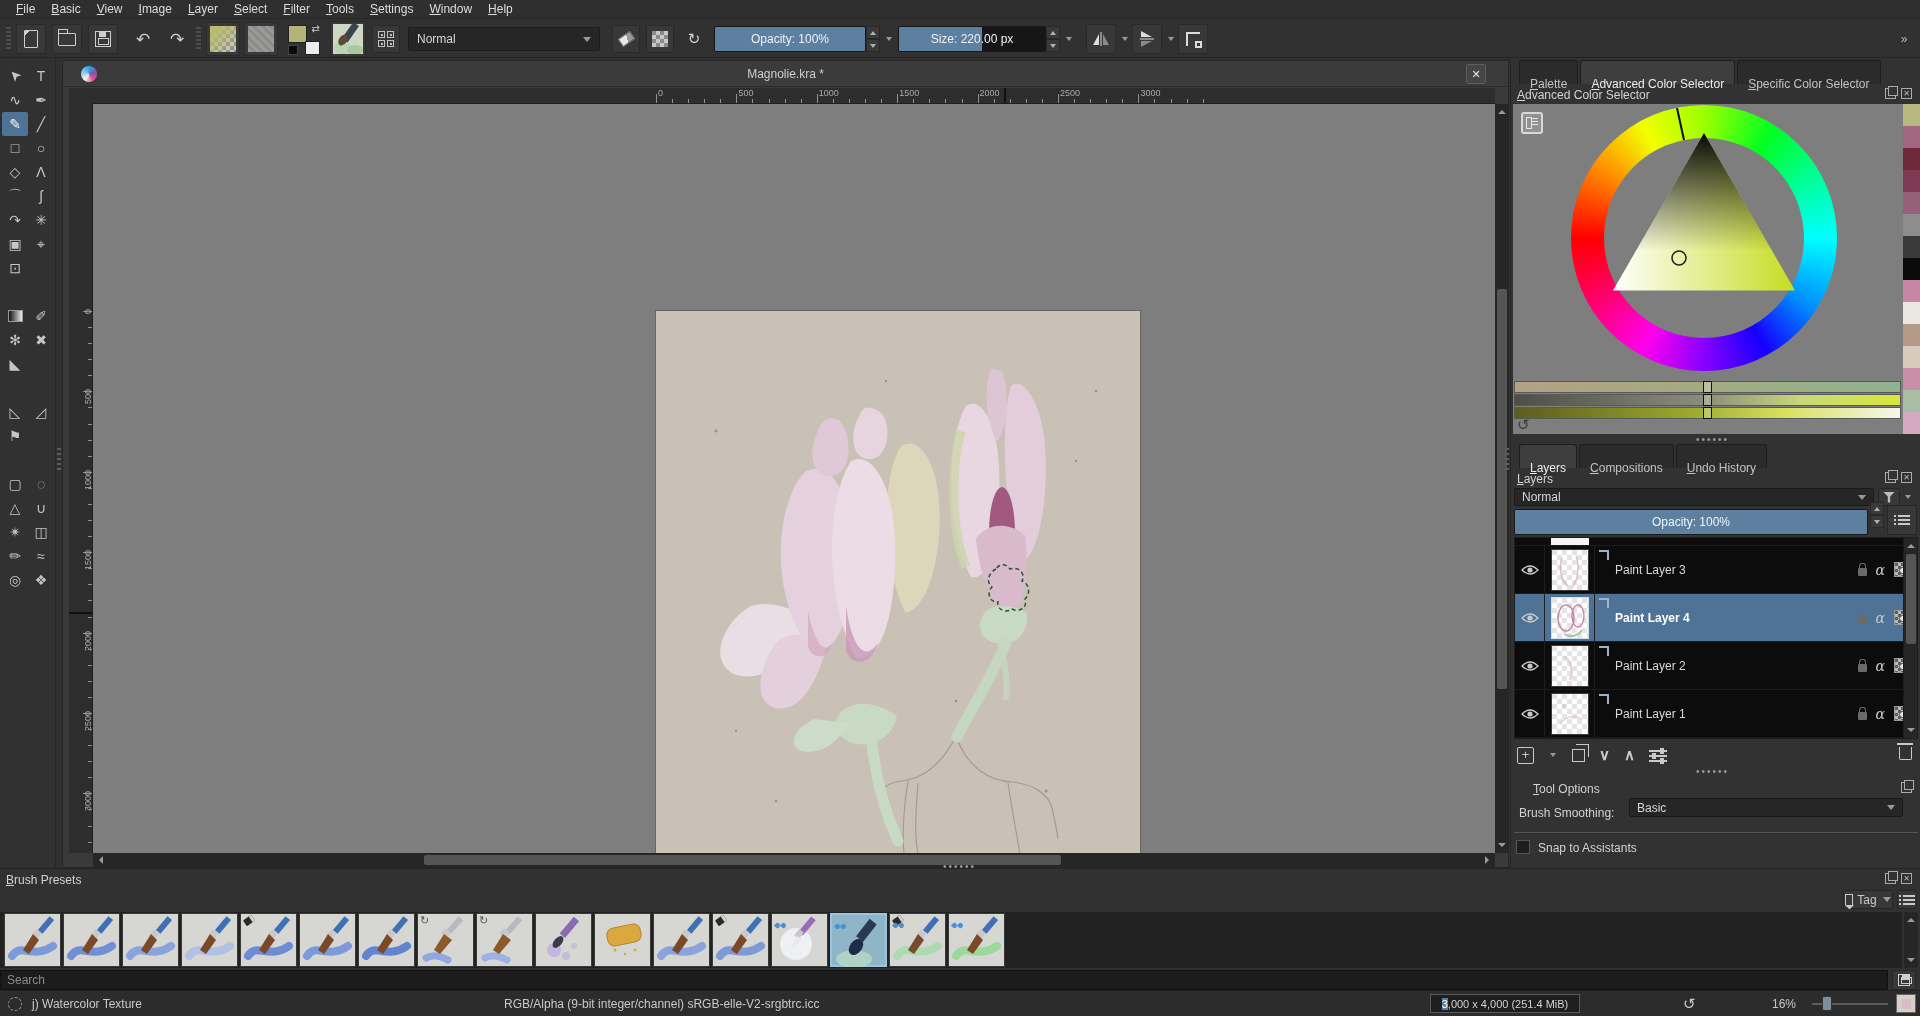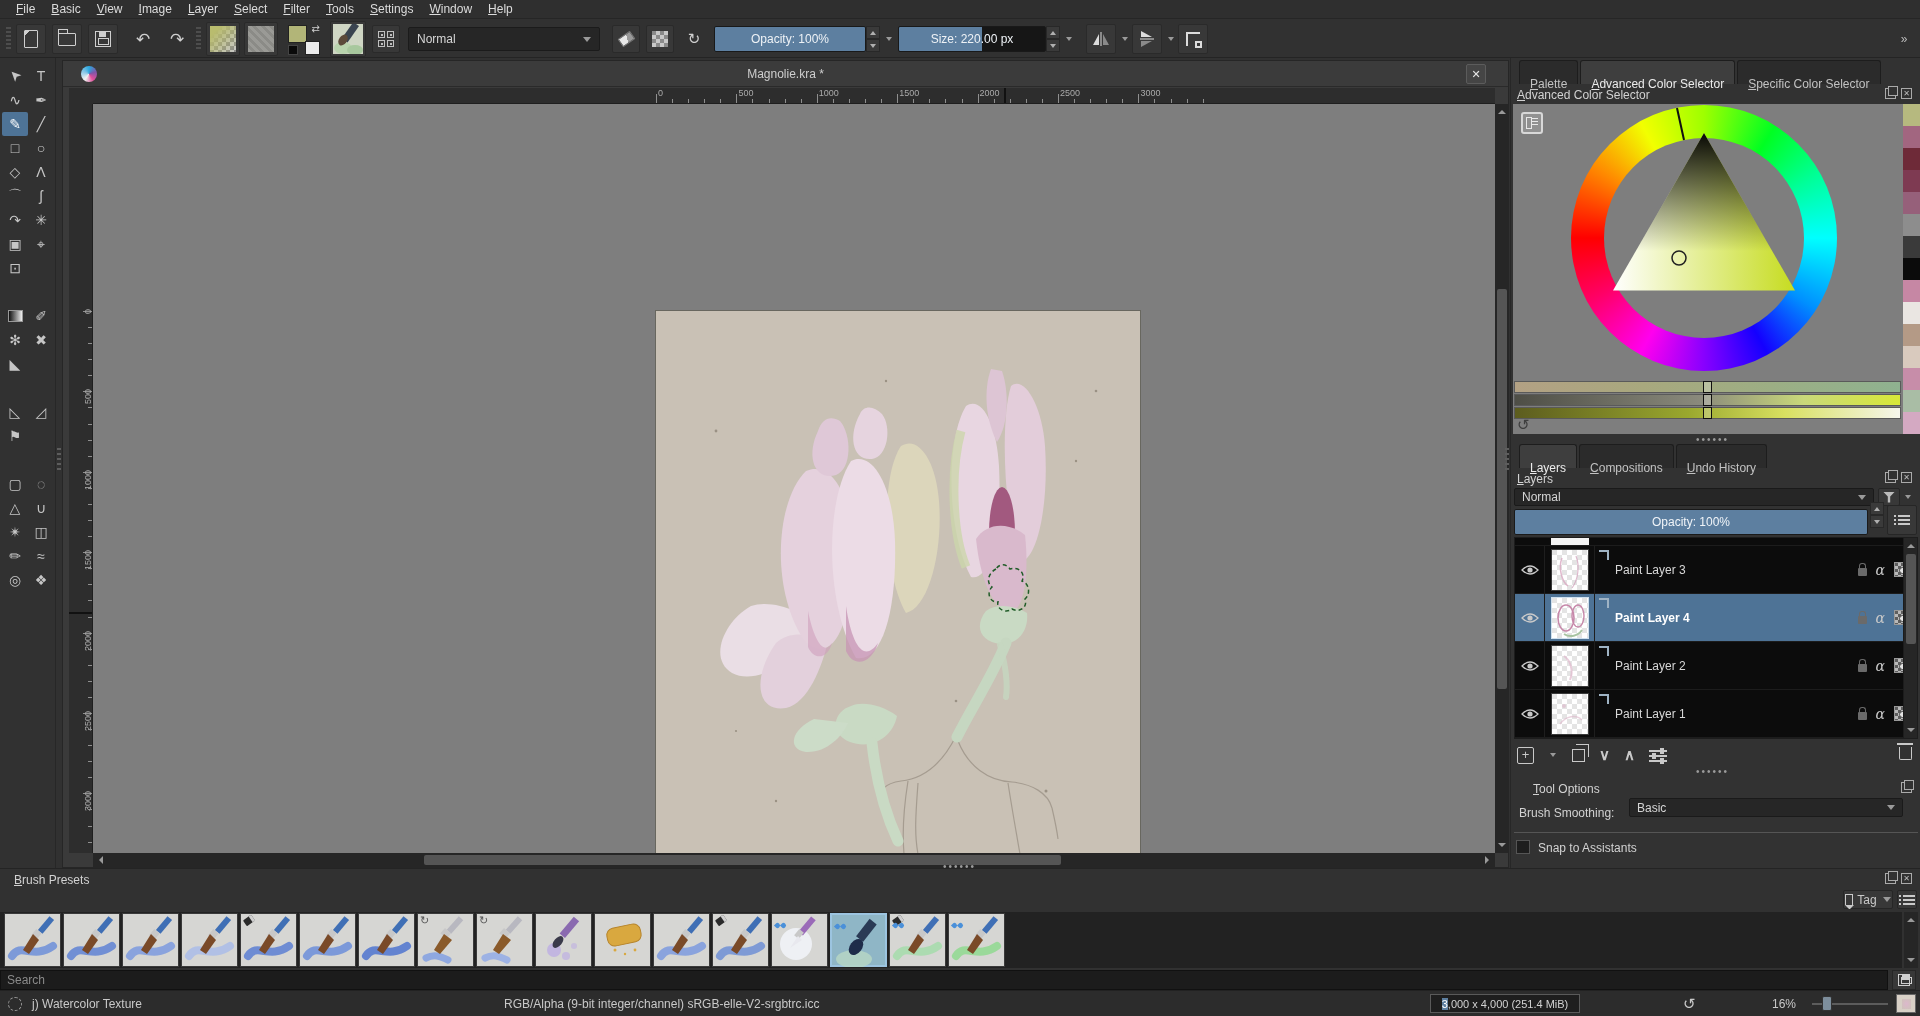--- a/index.html
+++ b/index.html
@@ -841,21 +841,21 @@
       <span>Basic</span>
         <span class="caret"></span>
     </div>
     <div class="sephr" style="left:3px;top:774px;width:404px"></div>
     <div class="checkbox" style="left:5px;top:782px"></div>
     <div class="txt" style="left:27px;top:783px;color:#d2d2d2">Snap to Assistants</div>
   </div>
   <div class="dots-v abs" style="left:1505px;top:448px;height:22px"></div>
 
   <div id="brushdock" class="abs">
-    <div class="dockhead" style="left:14px;top:4px">Brush Presets</div>
+    <div class="dockhead" style="left:6px;top:4px">Brush Presets</div>
     <div class="dock-icons" style="right:8px;top:4px">
       <span class="di-float"></span>
       <span class="di-close">✕</span>
     </div>
     <div class="sqbtn" style="left:1843px;top:21px;width:50px;height:19px;gap:4px">
       <span class="bookmark"></span>
       <span>Tag</span>
       <span class="caret" style="margin-left:2px"></span>
     </div>
     <div class="sqbtn" style="left:1897px;top:21px;width:20px;height:19px">

